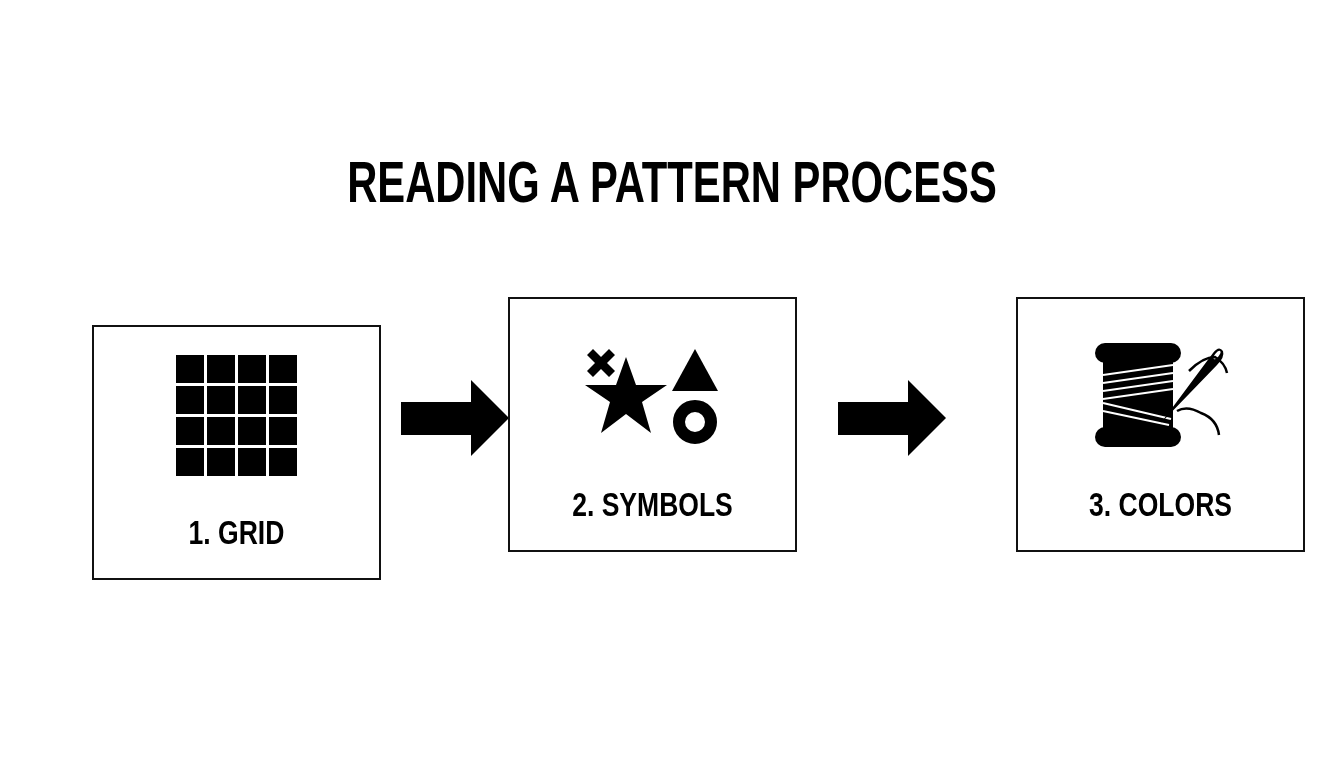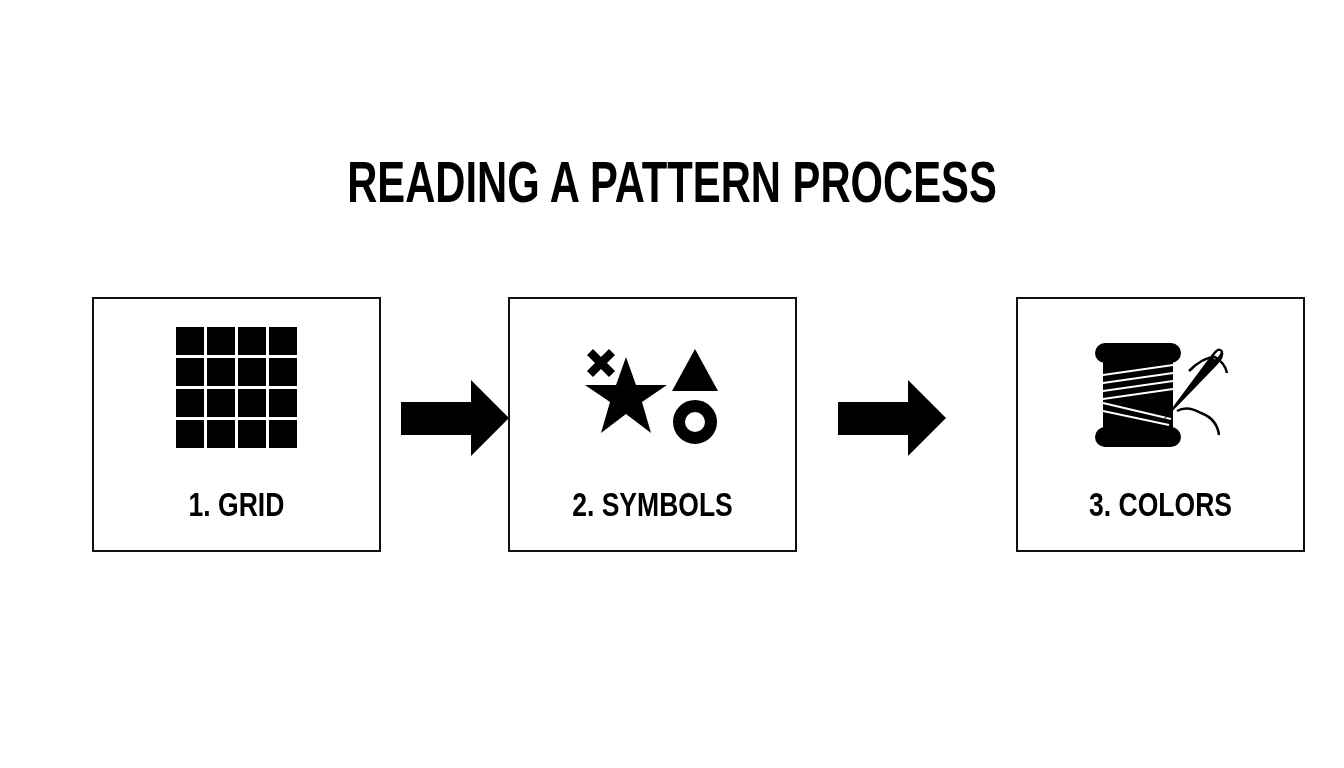--- a/index.html
+++ b/index.html
@@ -23,21 +23,21 @@
     font-family: "Liberation Sans", sans-serif; font-weight: bold; font-size: 34px; line-height: 40px;
     transform: scaleX(0.78); transform-origin: center;
   }
   .arrow { position: absolute; top: 380px; width: 108px; height: 76px; }
 </style>
 </head>
 <body>
 
 <div class="title">READING A PATTERN PROCESS</div>
 
-<div class="step" style="left:92px;">
+<div class="step" style="left:92px;margin-top:28px;">
   <div class="icon">
     <svg width="122" height="122" viewBox="0 0 122 122">
       <g fill="#000">
         <rect x="0" y="0" width="28" height="28"></rect>
           <rect x="31" y="0" width="28" height="28"></rect>
           <rect x="62" y="0" width="28" height="28"></rect>
           <rect x="93" y="0" width="28" height="28"></rect>
         <rect x="0" y="31" width="28" height="28"></rect>
           <rect x="31" y="31" width="28" height="28"></rect>
           <rect x="62" y="31" width="28" height="28"></rect>

